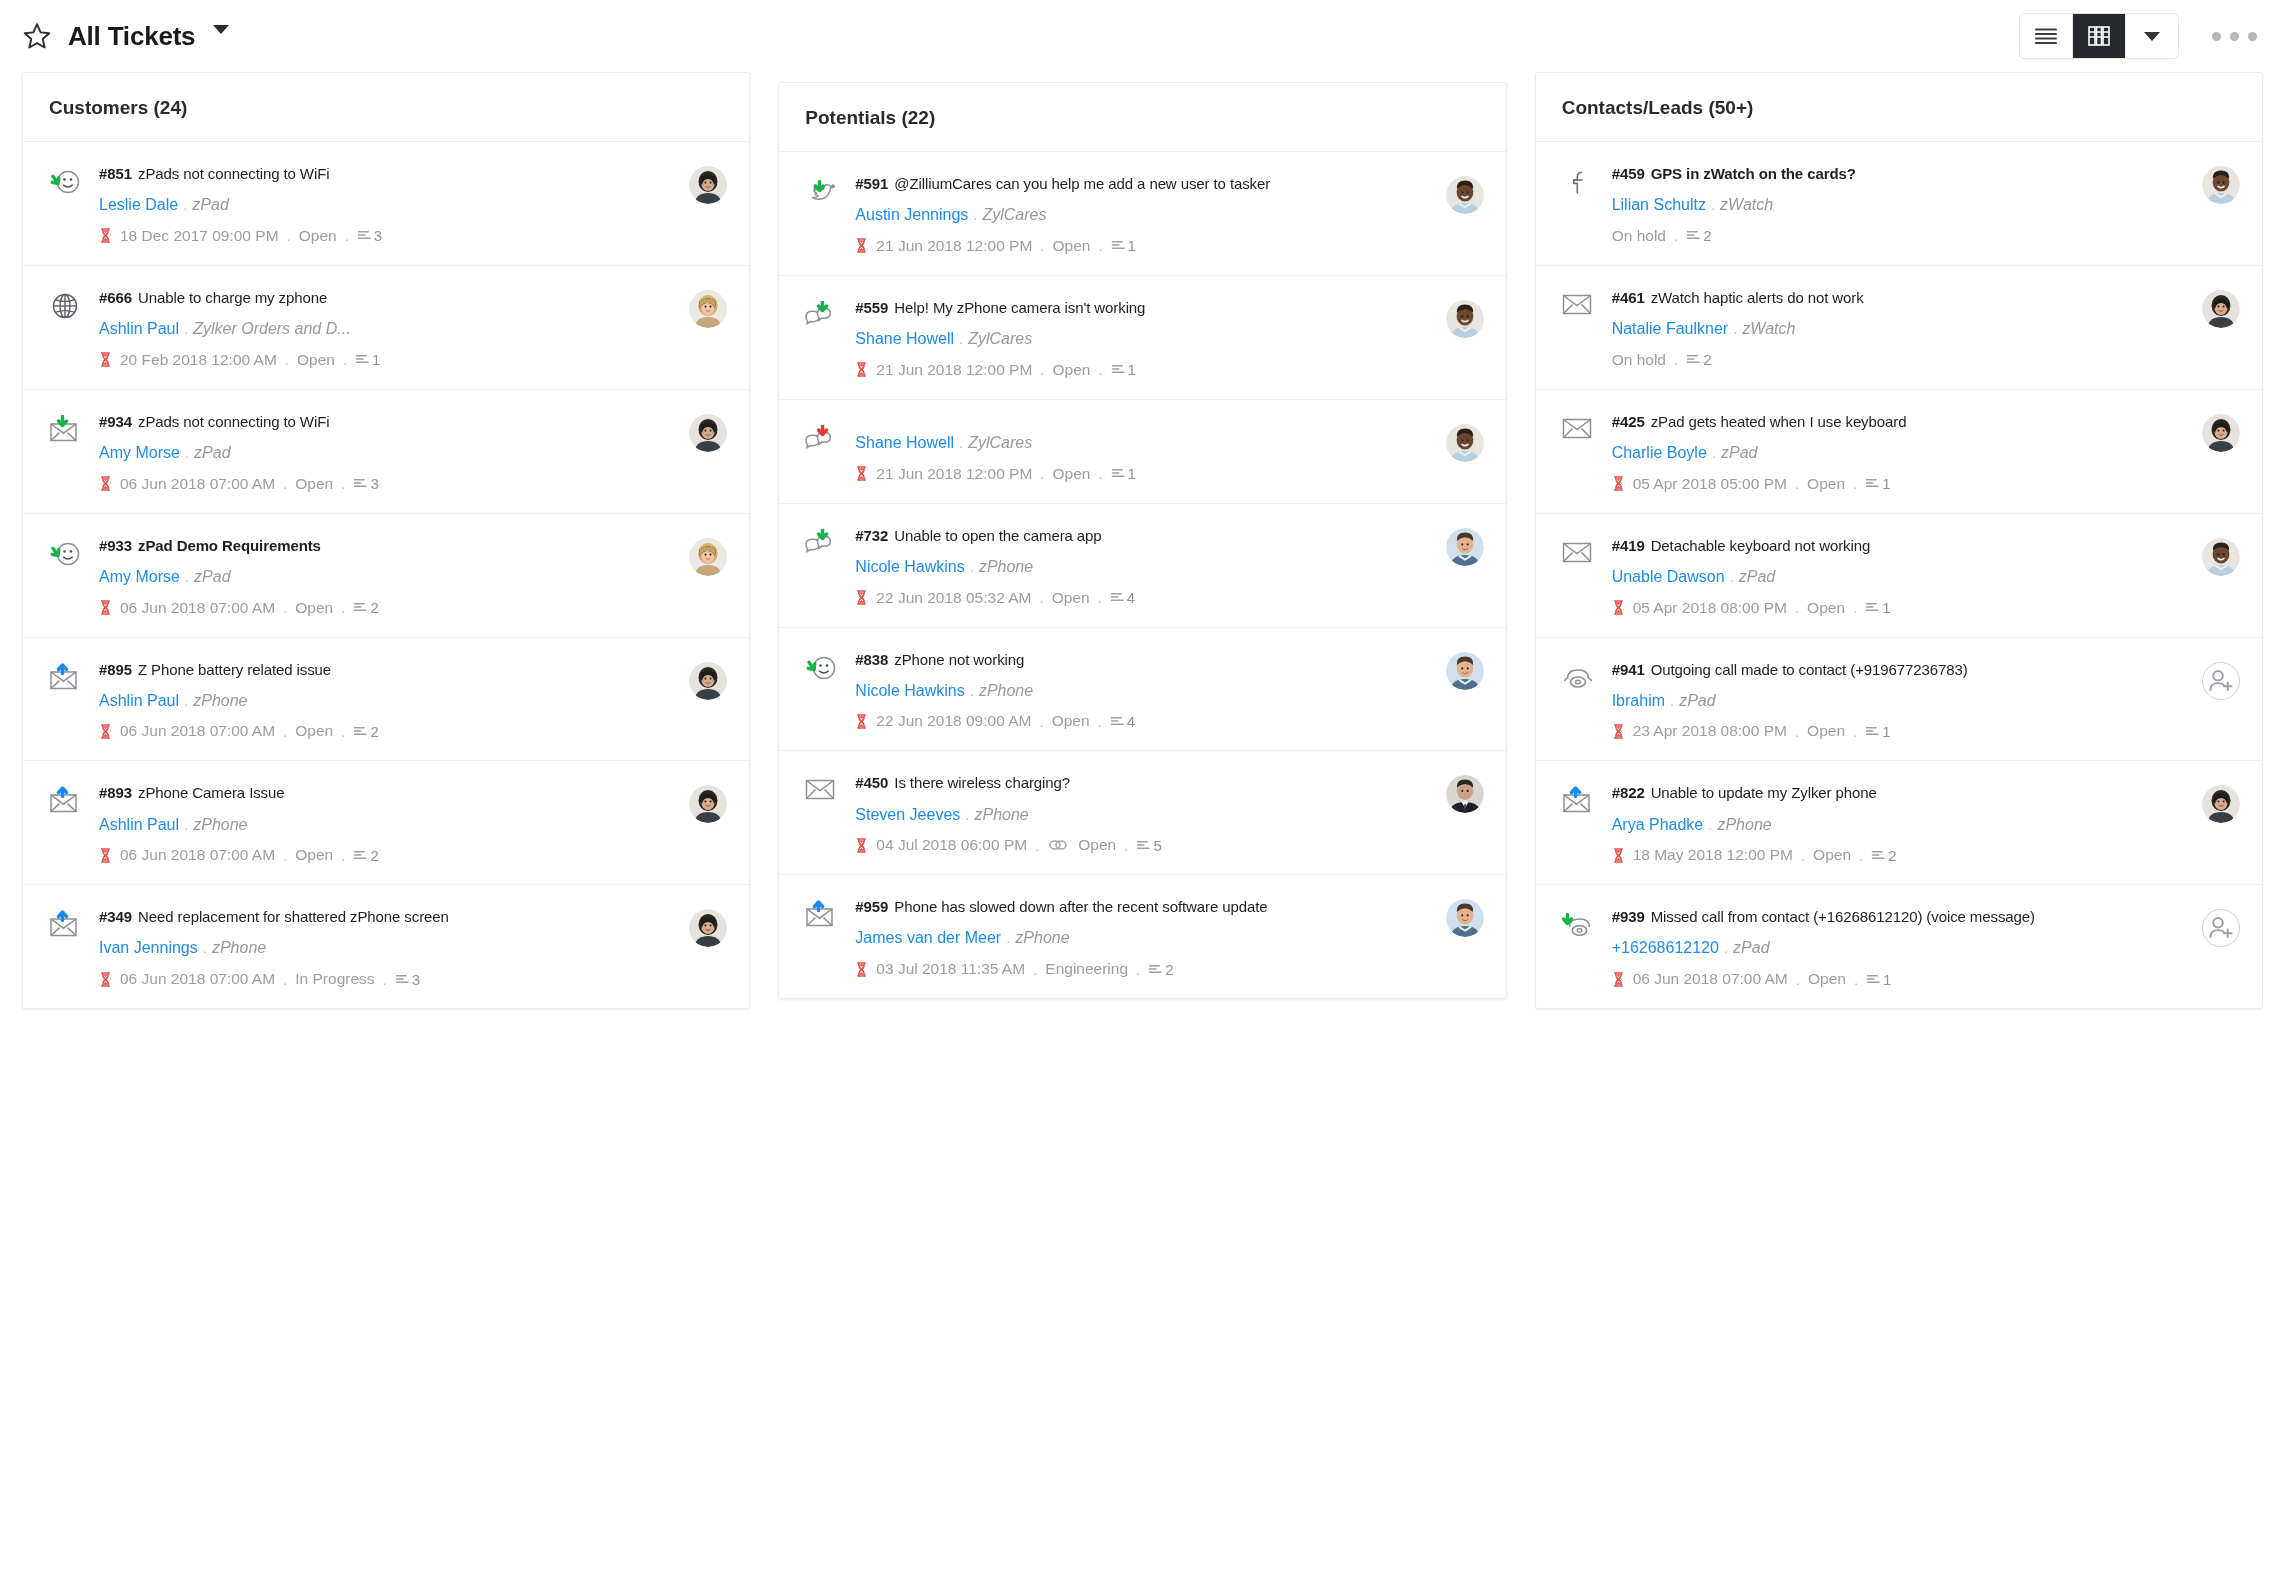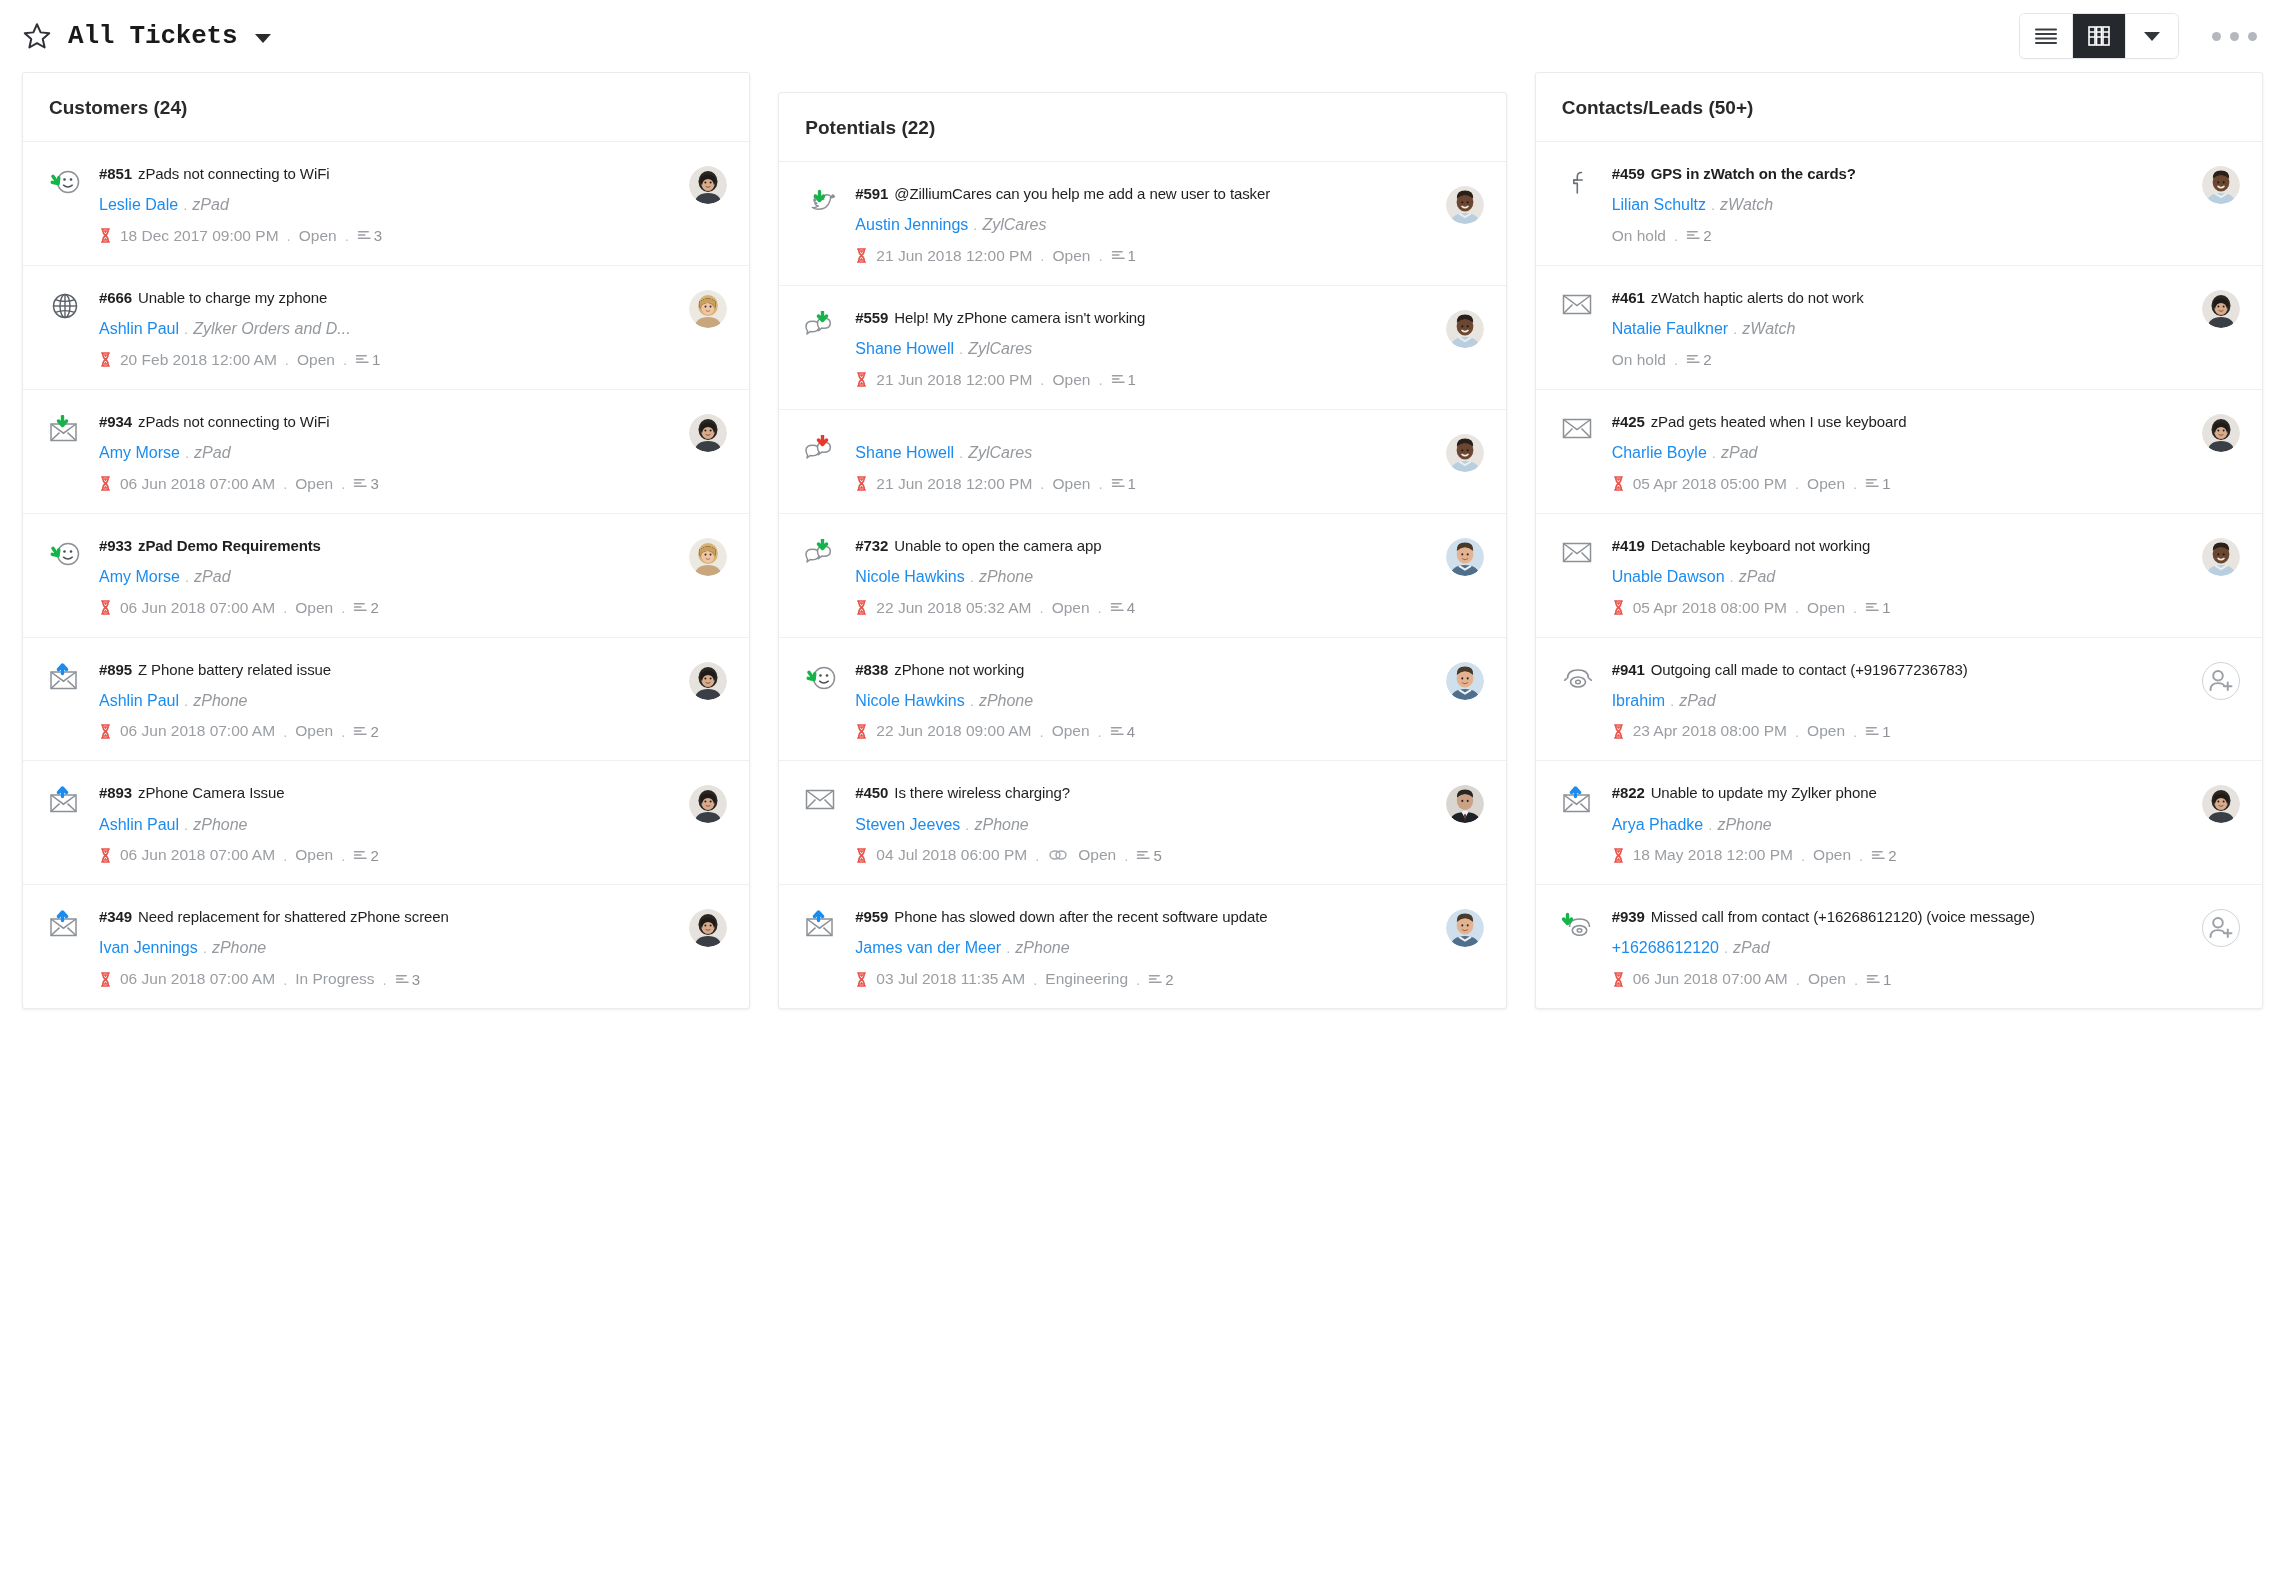--- a/index.html
+++ b/index.html
@@ -13,21 +13,21 @@
 
   
   .topbar {
     height: 72px;
     display: flex;
     align-items: center;
     padding: 0 28px 0 22px;
     background: #fff;
     position: relative;
   }
-  .topbar-left { display: flex; align-items: center; gap: 16px; font-family: Liberation Mono, monospace; }
+  .topbar-left { display: flex; align-items: flex-start; gap: 16px; }
   .star-icon { width: 30px; height: 30px; display: block; }
   .view-title {
     font-size: 26px;
     font-weight: bold;
     color: #1a1a1a;
     letter-spacing: -0.2px;
   }
   .caret-down {
     width: 0; height: 0;
     border-left: 8px solid transparent;
@@ -66,21 +66,21 @@
     border-top: 9px solid #32353a;
   }
   .dots { display: flex; gap: 9px; }
   .dots i { width: 9px; height: 9px; border-radius: 50%; background: #b4b8bd; display:block; }
 
   
   .board {
     display: flex;
     gap: 28px;
     padding: 0 22px;
-    align-items: flex-end;
+    align-items: center;
   }
   .column {
     flex: 1 1 0;
     background: #fff;
     border: 1px solid #e9ebed;
     border-radius: 3px;
     box-shadow: 0 1px 3px rgba(0,0,0,.07);
   }
   .col-head {
     padding: 24px 26px 22px 26px;

